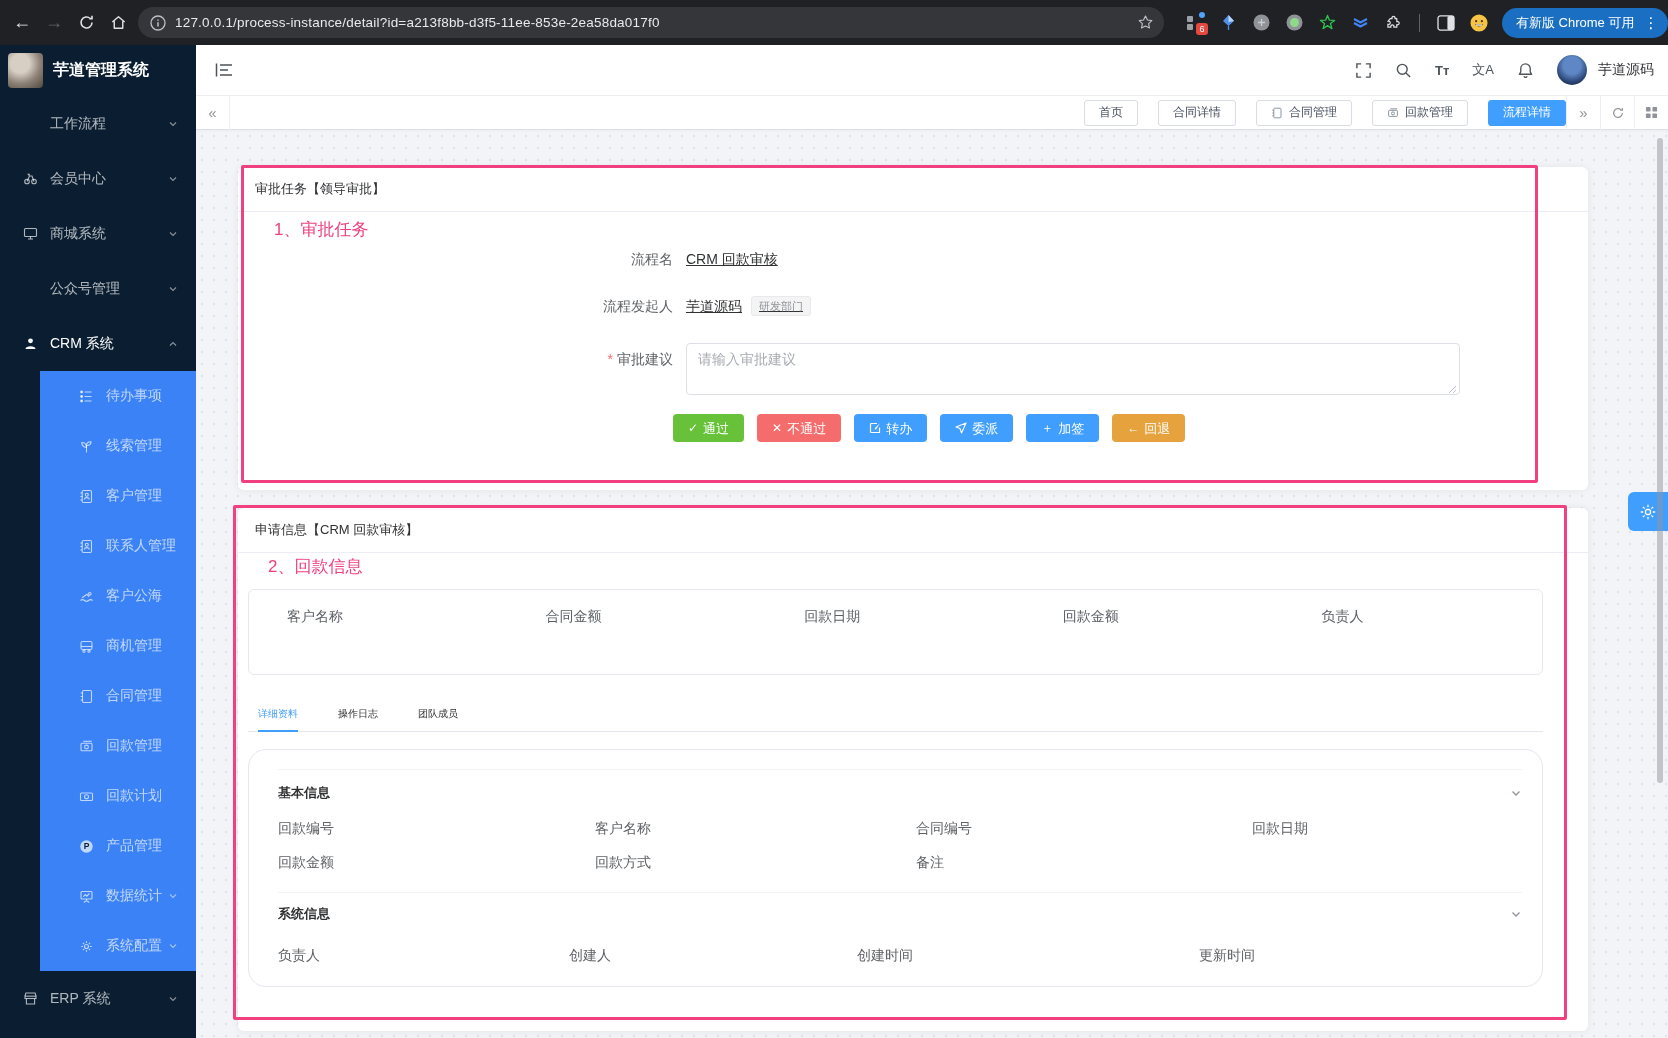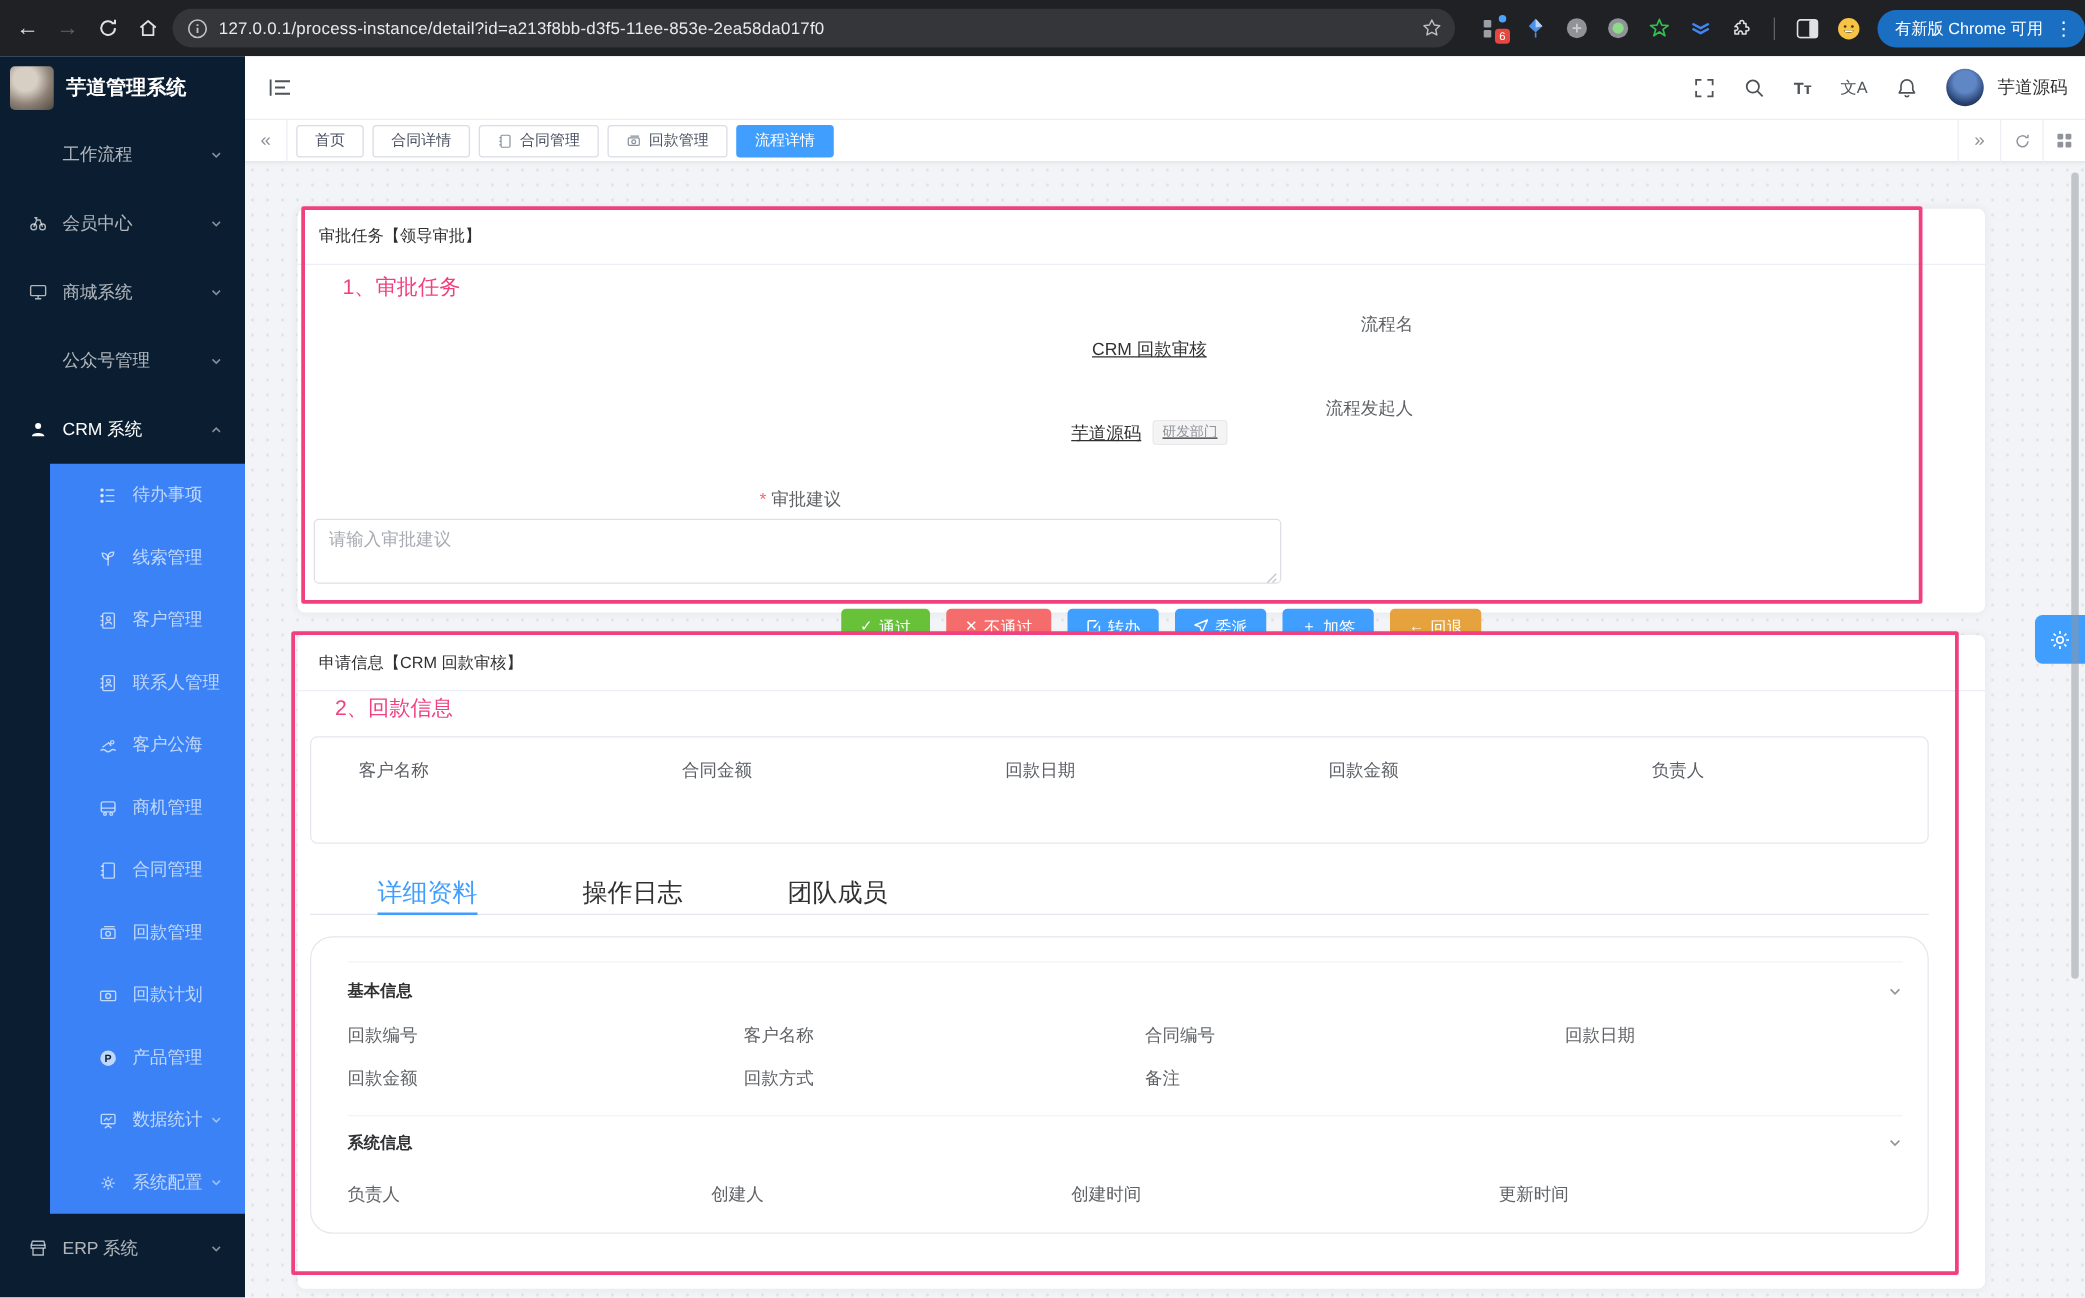--- a/index.html
+++ b/index.html
@@ -59,21 +59,21 @@
   .avatar { width:30px; height:30px; border-radius:50%; flex:none;
             background:radial-gradient(circle at 50% 35%, #5f86c5 0 35%, #27406e 70%, #101d33 100%); }
   .uname { font-size:14px; color:#303133; margin-left:-12px; }
 
   
   .tabbar { height:34px; background:#fff; border-bottom:1px solid #dcdfe6; display:flex; align-items:center;
             flex:none; box-shadow:0 1px 3px rgba(0,0,0,.04); position:relative; z-index:3; }
   .tb-nav { width:34px; height:34px; display:flex; align-items:center; justify-content:center; color:#909399;
             font-size:15px; border-right:1px solid #ebeef5; flex:none; }
   .tb-nav.right { border-right:none; border-left:1px solid #ebeef5; }
-  .tabs-wrap { display:flex; align-items:center; gap:7px; padding-left:7px; flex:1; }
+  .tabs-wrap { display:flex; align-items:center; gap:20px; padding-left:7px; flex:1;justify-content:flex-end; }
   .tab { height:26px; display:flex; align-items:center; gap:6px; padding:0 14px; border:1px solid #d8dce5;
          border-radius:3px; font-size:12px; color:#495060; background:#fff; cursor:pointer; }
   .tab.active { background:#409eff; border-color:#409eff; color:#fff; }
   .tab .t-ic { color:#86909c; display:flex; }
 
   
   .content { flex:1; position:relative; overflow:hidden;
              background-color:#f3f4f7;
              background-image:radial-gradient(#e0e2e7 1px, transparent 1.2px);
              background-size:12px 12px; }
@@ -83,21 +83,21 @@
   .pink-rect { position:absolute; border:3px solid #f0407f; border-radius:2px; pointer-events:none; z-index:5; }
   .pr1 { left:3px; top:-2px; width:1297px; height:318px; }
   .pr2 { left:-5px; top:-3px; width:1334px; height:515px; }
   .annot { position:absolute; color:#f0407f; font-size:17px; z-index:6; white-space:nowrap; }
   .annot1 { left:24px; top:51px;margin-left:12px; }
   .annot2 { left:30px; top:47px; }
   .card-hd { height:45px; display:flex; align-items:center; padding-left:17px; border-bottom:1px solid #ebeef5;
              font-size:13px; color:#303133; }
 
   
-  .form-row { display:flex; align-items:center;flex-direction:column; }
+  .form-row { display:flex; align-items:center; }
   .r1 { margin-top:37px; } .r2 { margin-top:27px; } .r3 { margin-top:27px; align-items:flex-start; }
   .f-label { width:435px; text-align:right; font-size:14px; color:#606266; flex:none; line-height:20px; }
   .r3 .f-label { line-height:32px; }
   .req::before { content:"*"; color:#f56c6c; margin-right:4px; font-size:14px; }
   .f-value { margin-left:13px; font-size:14px; color:#303133; line-height:20px; display:flex; align-items:center;text-decoration:underline; }
   .tag { display:inline-flex; align-items:center; height:20px; padding:0 7px; margin-left:9px; background:#f4f4f5;
          border:1px solid #e9e9eb; border-radius:3px; font-size:11px; color:#909399; }
   .ta-wrap { position:relative; margin-left:13px; }
   textarea { width:774px; height:52px; resize:none; border:1px solid #dcdfe6; border-radius:4px; padding:7px 11px;
              font-size:14px; font-family:inherit; color:#303133; outline:none; }
@@ -109,21 +109,21 @@
   .btn .b-ic { font-size:12px; display:flex; align-items:center; }
   .btn.success { background:#67c23a; } .btn.danger { background:#f56c6c; }
   .btn.primary { background:#409eff; } .btn.warning { background:#e6a23c; }
 
   
   .tbl-box { margin:36px 45px 0 10px; height:86px; border:1px solid #e4e7ed; border-radius:6px;
              display:flex; padding-top:18px; }
   .tbl-col { width:20%; padding-left:38px; font-size:14px; color:#5c6066; }
   .tabs2 { margin:22px 45px 0 10px; height:35px; border-bottom:1px solid #e4e7ed; display:flex; gap:40px;
            padding-left:10px; }
-  .tab2 { font-size:20px; color:#303133; display:flex; align-items:center; position:relative; cursor:pointer;margin-left:44px; }
+  .tab2 { font-size:10px; color:#303133; display:flex; align-items:center; position:relative; cursor:pointer; }
   .tab2.active { color:#409eff; }
   .tab2.active::after { content:""; position:absolute; left:0; right:0; bottom:-1px; height:2px; background:#409eff; }
   .detail-box { margin:17px 45px 0 10px; height:238px; border:1px solid #e4e7ed; border-radius:18px;
                 padding:0 20px 0 29px; }
   .d-line { margin-top:19px; border-top:1px solid #f2f3f5; }
   .sec-hd { margin-top:14px; height:18px; display:flex; align-items:center; font-size:13px; font-weight:bold;
             color:#303133; }
   .sec-hd .chev { margin-left:auto; color:#909399; display:flex; cursor:pointer; }
   .grid-basic { display:grid; grid-template-columns:317px 321px 336px 1fr; font-size:14px; color:#606266; }
   .g-r1 { margin-top:18px; } .g-r2 { margin-top:16px; }

